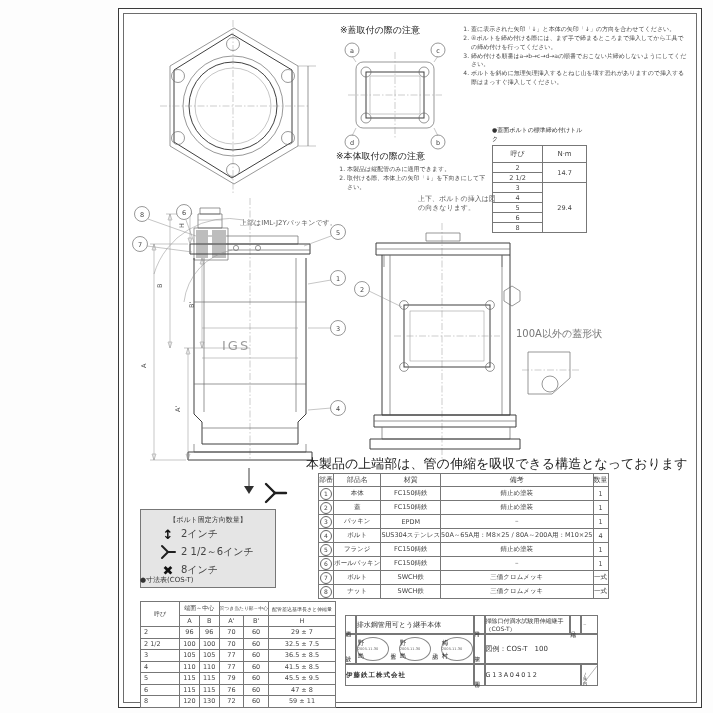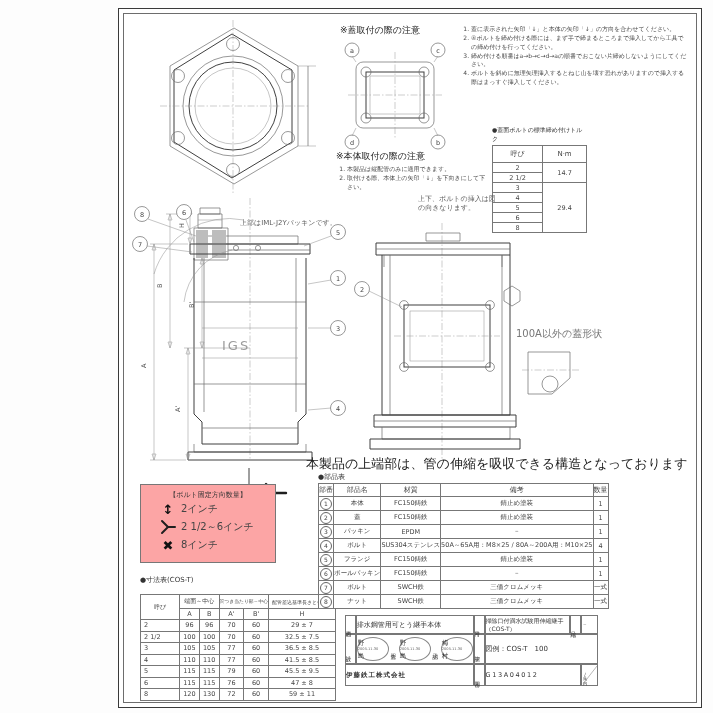--- a/index.html
+++ b/index.html
@@ -74,21 +74,21 @@
     display:inline-block;width:30px;height:22px;border:0.6px solid #888;
     border-radius:50%;position:relative;color:#333;
   }
   .stamp .nm{position:absolute;left:0;right:0;top:1px;font-size:6.5px;}
   .stamp .dt{position:absolute;left:0;right:0;top:9px;font-size:3.6px;color:#666;}
   .stamp .nm2{position:absolute;left:0;right:0;top:14px;font-size:6.5px;}
   .company{font-size:11px;font-weight:bold;color:#111;letter-spacing:1px;}
   .dwgno{font-size:8px;letter-spacing:1.6px;color:#222;}
 
   
-  #legend-box{left:140px;top:484px;width:134px;height:77px;border:0.8px solid #777;background:#fca5a5;}
+  #legend-box{left:140px;top:509px;width:134px;height:77px;border:0.8px solid #777;background:#e5e5e5;}
   #legend-box .ttl{font-size:7px;color:#333;text-align:center;margin-top:5px;}
   .lg-row{display:flex;align-items:center;height:18px;margin-left:14px;}
   .lg-sym{width:26px;text-align:center;font-size:13px;color:#111;font-weight:bold;}
   .lg-txt{font-size:10px;color:#444;}
 
   
   .note-h{font-size:9px;color:#222;}
   .note-l{font-size:6px;line-height:8.6px;color:#4a4a4a;}
   ol.notes{margin:2px 0 0 0;padding-left:11px;}
   ol.notes li{margin-bottom:0.5px;}
@@ -377,21 +377,21 @@
       </div>
       <div class="lg-txt jp">2 1/2～6インチ</div>
     </div>
     <div class="lg-row">
       <div class="lg-sym">✖</div>
       <div class="lg-txt jp">8インチ</div>
     </div>
   </div>
 
   <div class="abs" style="left:140px;top:576px;">
-    <div class="jp t7" style="color:#333;margin-bottom:9px;">●寸法表(COS-T)</div>
+    <div class="jp t7" style="color:#333;margin-bottom:16px;">●寸法表(COS-T)</div>
     <table class="dwg" id="dims-table">
       <tbody>
           <tr>
         <td class="hd1" rowspan="2" style="width:38px;">呼び</td>
         <td class="hd1" colspan="2" style="width:46px;">端面～中心</td>
         <td class="hd1" colspan="2" style="width:46px;font-size:4.8px;line-height:5.6px;">管つき当たり部～中心</td>
         <td class="hd1" rowspan="1" style="width:66px;font-size:5px;line-height:6px;">配管差込基準長さと伸縮量</td>
       </tr>
       <tr>
         <td class="hd2">A</td>
@@ -454,21 +454,20 @@
         <td>130</td>
         <td>72</td>
         <td>60</td>
         <td>59 ± 11</td>
       </tr>
     </tbody>
       </table>
   </div>
 
   <div class="abs" style="left:318px;top:473px;">
-    <div class="jp t7" style="color:#333;margin-bottom:1px;">●部品表</div>
     <table class="dwg" id="parts-table">
       <tbody>
           <tr>
         <td class="hd" style="width:22px;">部番</td>
         <td class="hd" style="width:62px;">部品名</td>
         <td class="hd" style="width:72px;">材質</td>
         <td class="hd" style="width:76px;margin-top:44px;">備考</td>
         <td class="hd" style="width:30px;">数量</td>
       </tr>
       <tr>

